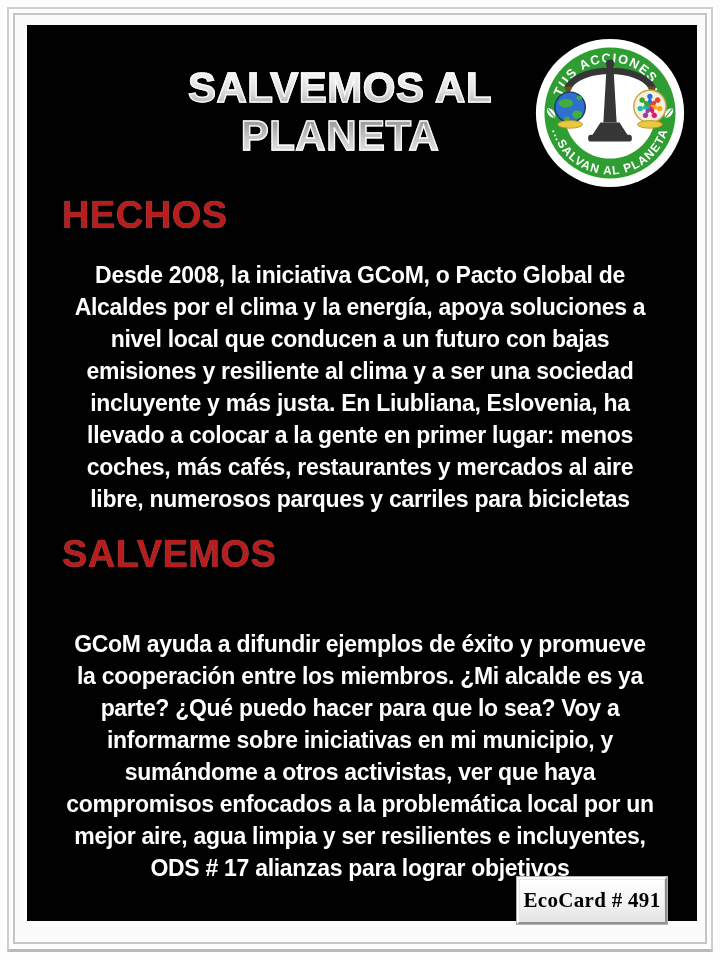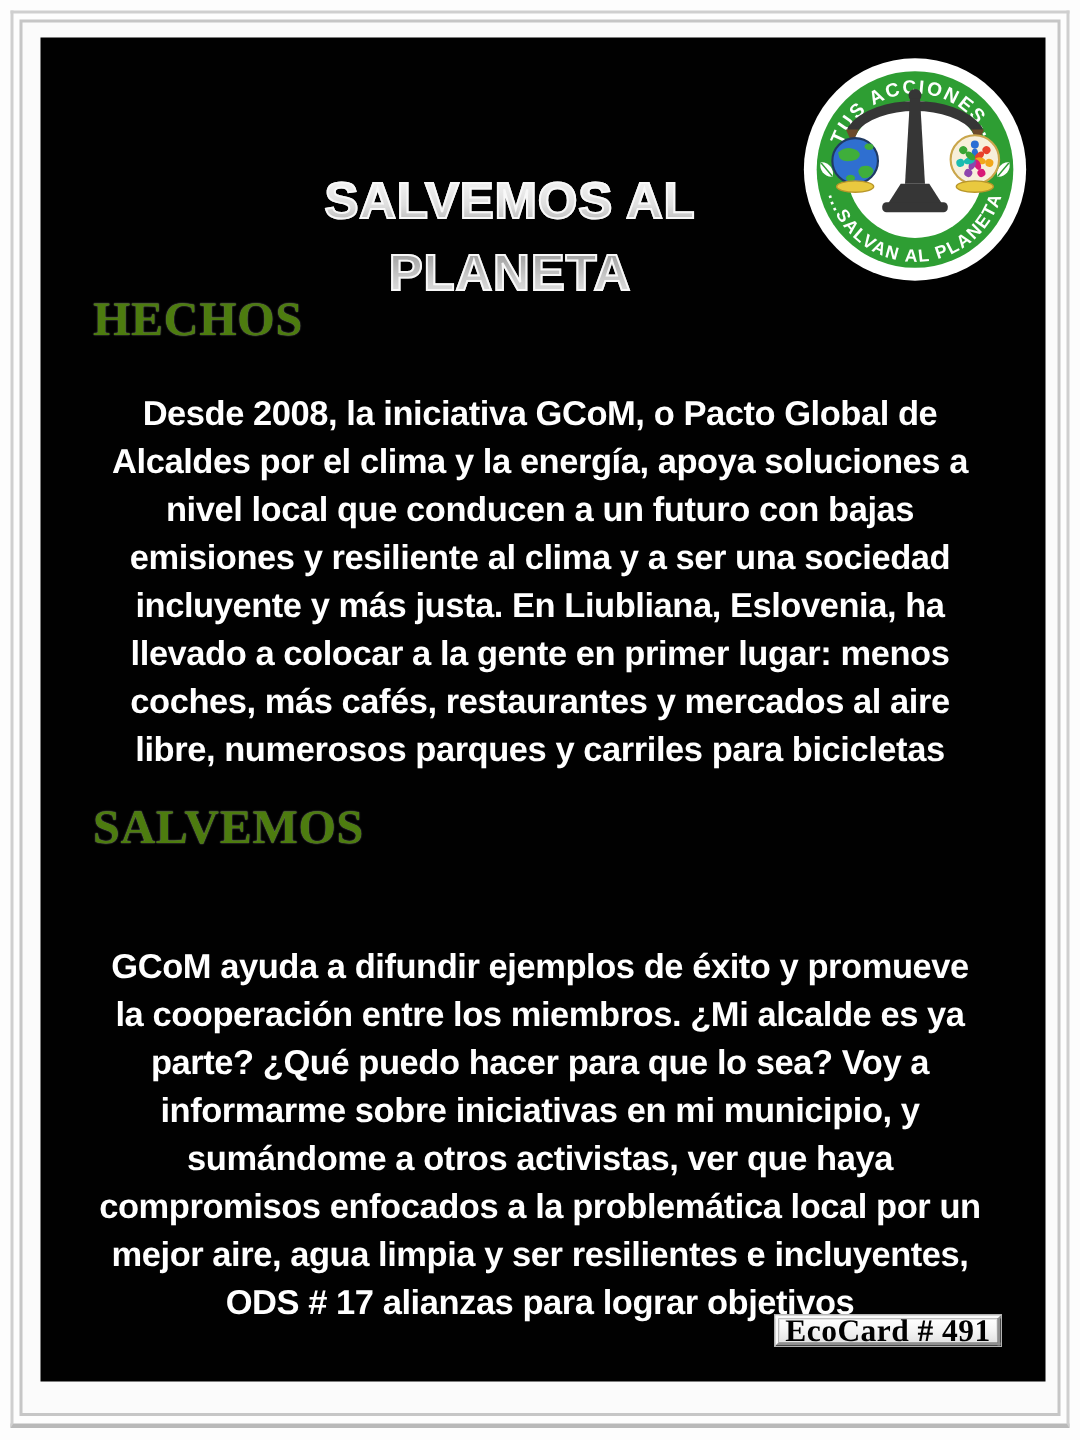--- a/index.html
+++ b/index.html
@@ -24,53 +24,51 @@
   }
   
   .panel {
     position:absolute; left:27px; top:25px; right:23px; bottom:39px;
     background:#010101;
   }
   
   .title {
     position:absolute; left:100px; top:64px; width:480px;
     text-align:center;
-    font-size:34px; line-height:48px; font-weight:bold;
+    font-size:42px; line-height:48px; font-weight:bold;
     letter-spacing:0.5px;
     white-space:pre-line;
     background:linear-gradient(180deg,#ffffff 0%,#dedede 28%,#8f8f8f 55%,#c9c9c9 78%,#f2f2f2 100%);
     -webkit-background-clip:text; background-clip:text;
     color:transparent;
-    margin-top:46px;
     -webkit-text-stroke:1.3px #f8f8f8;
   }
   
   .heading {
     position:absolute; left:62px;
-    font-size:32px; font-weight:bold; color:#4d7c0f;
+    font-size:38px; font-weight:bold; color:#b91c1c;
     letter-spacing:0.5px;
     text-shadow:0 0 1px #9c9c9c;
-    font-family:Liberation Serif, serif;
   }
   .heading.hechos   { top:194px; }
   .heading.acciones { top:533px; }
   
   .body-text {
     position:absolute; left:38px; right:38px;
     text-align:center;
     font-size:23px; line-height:32px; font-weight:bold;
     letter-spacing:-0.3px;
     color:#ffffff;
     white-space:pre-line;
   }
   .body-text.hechos   { top:259px; }
   .body-text.acciones { top:585px;margin-top:43px; }
   
   .badge {
-    position:absolute; left:517px; top:877px; width:150px; height:20px;
+    position:absolute; left:517px; top:877px; width:150px; height:47px;
     background:linear-gradient(180deg,#ffffff 0%,#f3f3f3 55%,#e2e2e2 100%);
     border:2px solid;
     border-color:#fbfbfb #8f8f8f #8f8f8f #fbfbfb;
     box-shadow:0 0 0 1px #b3b3b3, inset 0 0 0 1px #e6e6e6;
     display:flex; align-items:center; justify-content:center;
     font-family:"Liberation Serif", serif;
     font-size:21px; font-weight:bold; color:#000;
     letter-spacing:0.3px;
   }
   

